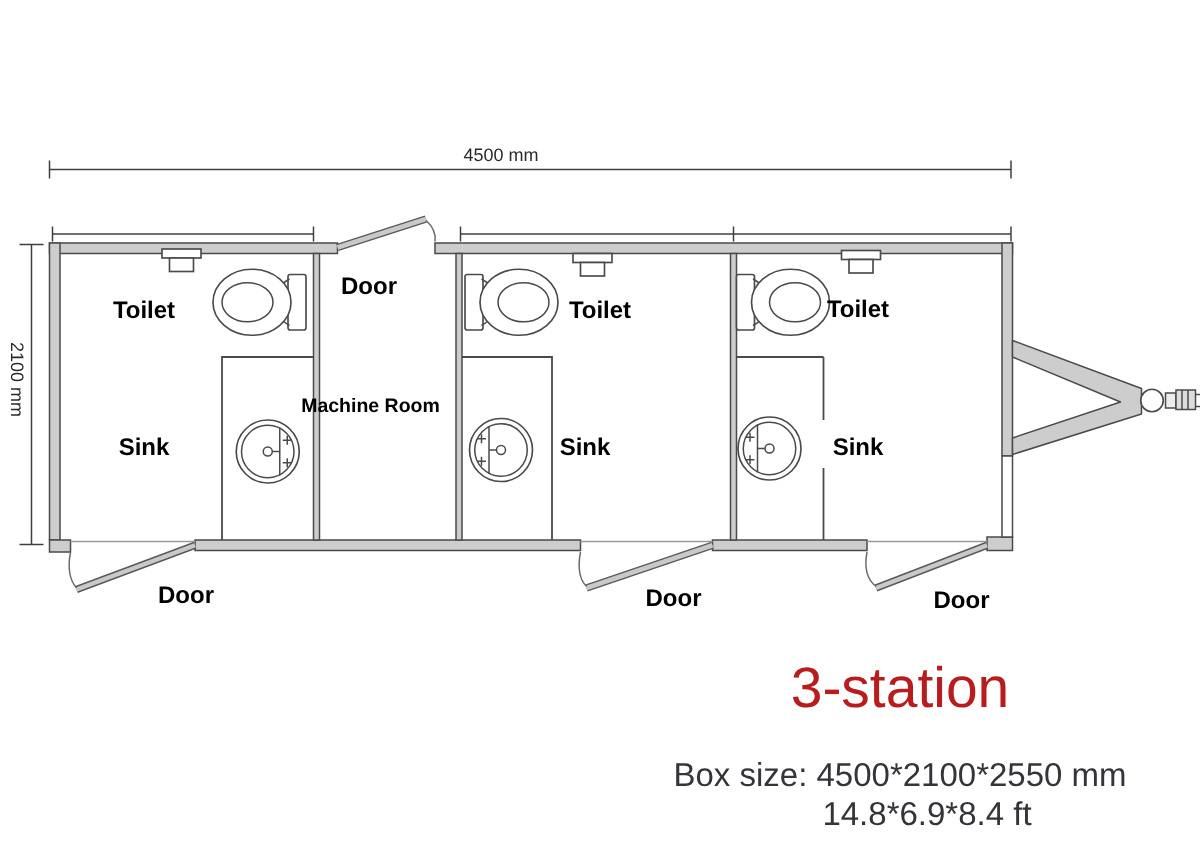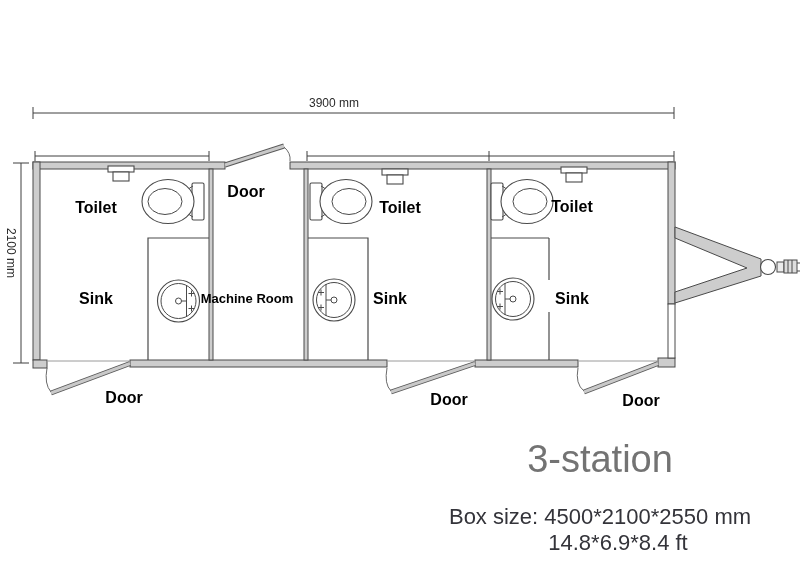--- a/index.html
+++ b/index.html
@@ -5,24 +5,24 @@
   html,body{margin:0;padding:0;background:#fff;}
   .canvas{
     position:relative;width:800px;height:576px;background:#ffffff;overflow:hidden;
     font-family:"Liberation Sans",sans-serif;
   }
   .lbl{
     position:absolute;transform:translate(-50%,-50%);
     white-space:nowrap;color:#000000;line-height:1;
   }
   .lbl.bold{font-weight:bold;font-size:16px;}
-  .lbl.machine{font-weight:bold;font-size:13px;margin-top:28px;}
+  .lbl.machine{font-weight:bold;font-size:13px;}
   .lbl.dim{font-size:12px;color:#2a2a2a;}
   .lbl.dim-rot{transform:translate(-50%,-50%) rotate(90deg);}
-  .lbl.title{font-size:38px;color:#737373;}
+  .lbl.title{font-size:38px;color:#b91c1c;}
   .lbl.boxline{font-size:22px;color:#34343a;text-align:center;}
   svg .wall{fill:#cdcdcd;stroke:#4a4a4a;stroke-width:1;}
   svg .hollow{fill:#ffffff;stroke:#4a4a4a;stroke-width:1;}
   svg .thin{stroke:#4a4a4a;stroke-width:1.2;fill:none;}
   svg .dimline{stroke:#3f3f3f;stroke-width:1;fill:none;}
   svg .fixture{fill:#ffffff;stroke:#4a4a4a;stroke-width:1.1;}
   svg .fline{stroke:#4a4a4a;stroke-width:1;fill:none;}
   svg .leaf-dark{stroke:#5a5a5a;stroke-width:5;fill:none;}
   svg .leaf-light{stroke:#c9c9c9;stroke-width:3;fill:none;}
   svg .swing{stroke:#6a6a6a;stroke-width:1;fill:none;}
@@ -142,21 +142,21 @@
       <rect x="777" y="262" width="7" height="10" fill="#ececec" stroke="#4a4a4a" stroke-width="1"></rect>
       <rect x="784" y="260" width="13" height="13" fill="#dddddd" stroke="#4a4a4a" stroke-width="1"></rect>
       <line x1="788" y1="260" x2="788" y2="273" class="fline"></line>
       <line x1="792" y1="260" x2="792" y2="273" class="fline"></line>
       <line x1="797" y1="263" x2="800" y2="263" class="fline"></line>
       <line x1="797" y1="271" x2="800" y2="271" class="fline"></line>
     </g>
   </svg>
 
   
-  <div class="lbl dim" style="left:334px;top:103px;">3900 mm</div>
+  <div class="lbl dim" style="left:334px;top:103px;">4500 mm</div>
   <div class="lbl dim dim-rot" style="left:11px;top:253px;">2100 mm</div>
 
   
   <div class="lbl bold" style="left:96px;top:208px;">Toilet</div>
   <div class="lbl bold" style="left:400px;top:208px;">Toilet</div>
   <div class="lbl bold" style="left:572px;top:207px;">Toilet</div>
 
   <div class="lbl bold" style="left:96px;top:299px;">Sink</div>
   <div class="lbl bold" style="left:390px;top:299px;">Sink</div>
   <div class="lbl bold" style="left:572px;top:299px;">Sink</div>

